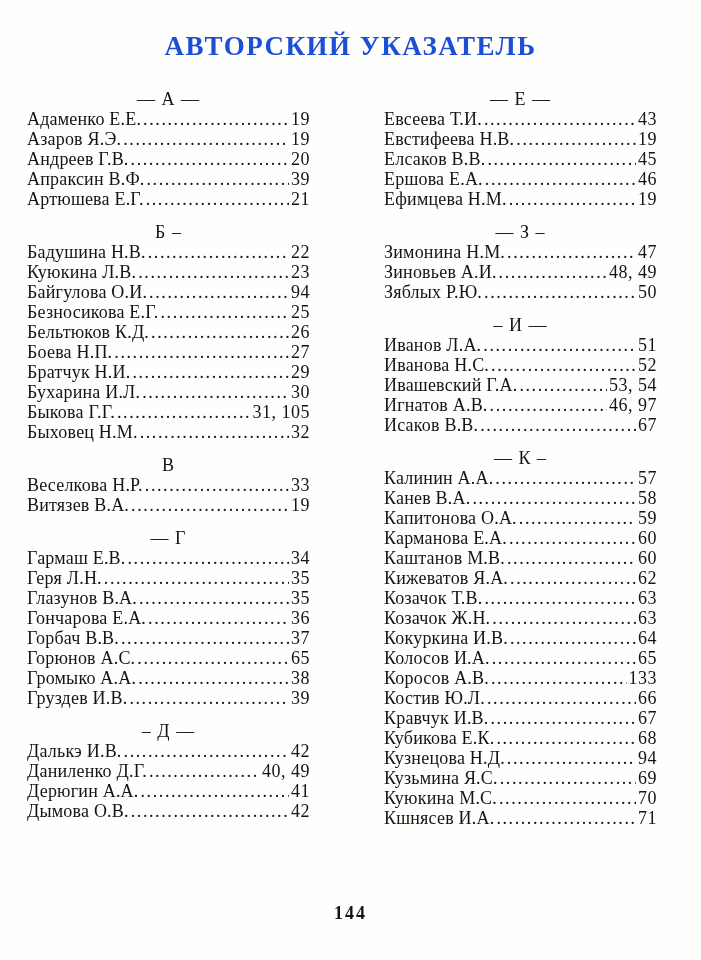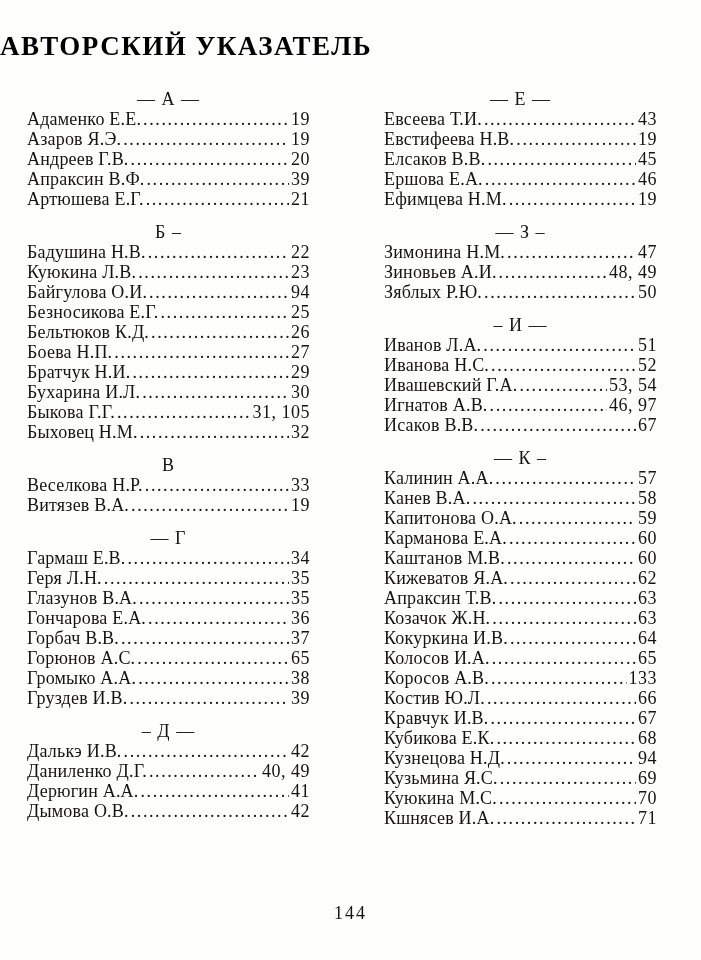--- a/index.html
+++ b/index.html
@@ -12,25 +12,25 @@
     width: 701px;
     height: 960px;
     background: #fefefd;
     color: #161412;
     font-family: "Liberation Serif", serif;
     overflow: hidden;
   }
   .title {
     margin: 0;
     padding-top: 31px;
-    text-align: left;
+    text-align: center;
     font-size: 27px;
     font-weight: bold;
     letter-spacing: 1.5px;
-    color: #000000;
+    color: #1d4ed8;
   }
   .columns {
     display: flex;
     margin-top: 27px;
     padding-left: 27px;
     padding-right: 44px;
   }
   .column {
     flex: 0 0 auto;
   }
@@ -72,20 +72,21 @@
     letter-spacing: 0.5px;
   }
   .folio {
     position: absolute;
     bottom: 36px;
     left: 0;
     width: 100%;
     text-align: center;
     font-size: 18px;
     letter-spacing: 2px;
+    font-weight: bold;
   }
 </style>
 </head>
 <body>
 
 <div class="page">
   <h1 class="title">АВТОРСКИЙ УКАЗАТЕЛЬ</h1>
 
   <div class="columns">
     <div class="column left">
@@ -334,21 +335,21 @@
           <span class="name">Каштанов М.В.</span>
           <span class="dots"></span>
           <span class="pg">60</span>
         </div>
         <div class="entry">
           <span class="name">Кижеватов Я.А.</span>
           <span class="dots"></span>
           <span class="pg">62</span>
         </div>
         <div class="entry">
-          <span class="name">Апраксин Т.В.</span>
+          <span class="name">Козачок Т.В.</span>
           <span class="dots"></span>
           <span class="pg">63</span>
         </div>
         <div class="entry">
           <span class="name">Козачок Ж.Н.</span>
           <span class="dots"></span>
           <span class="pg">63</span>
         </div>
         <div class="entry">
           <span class="name">Кокуркина И.В.</span>

